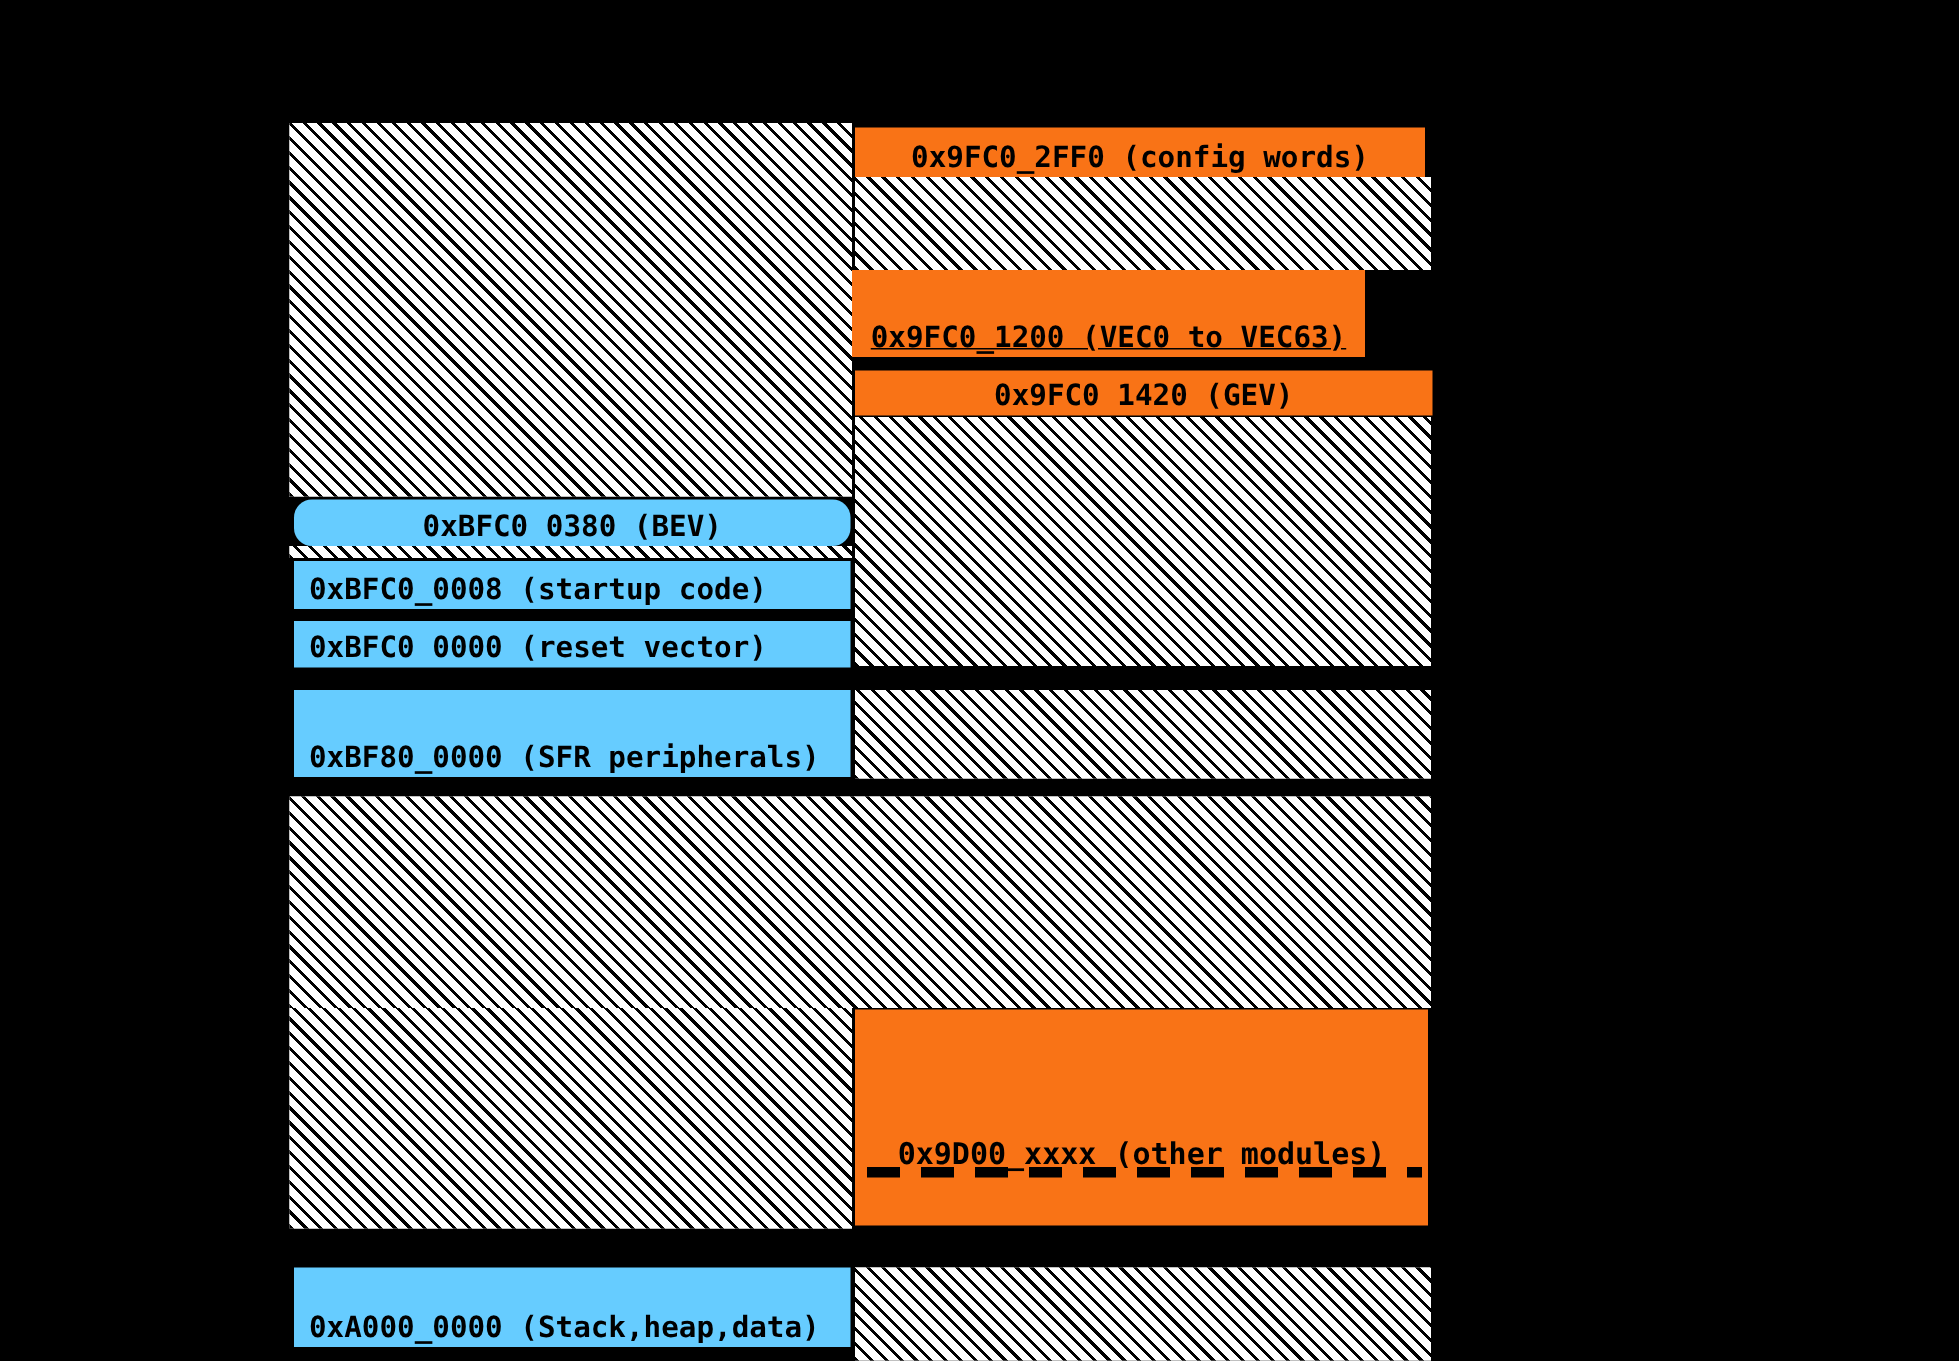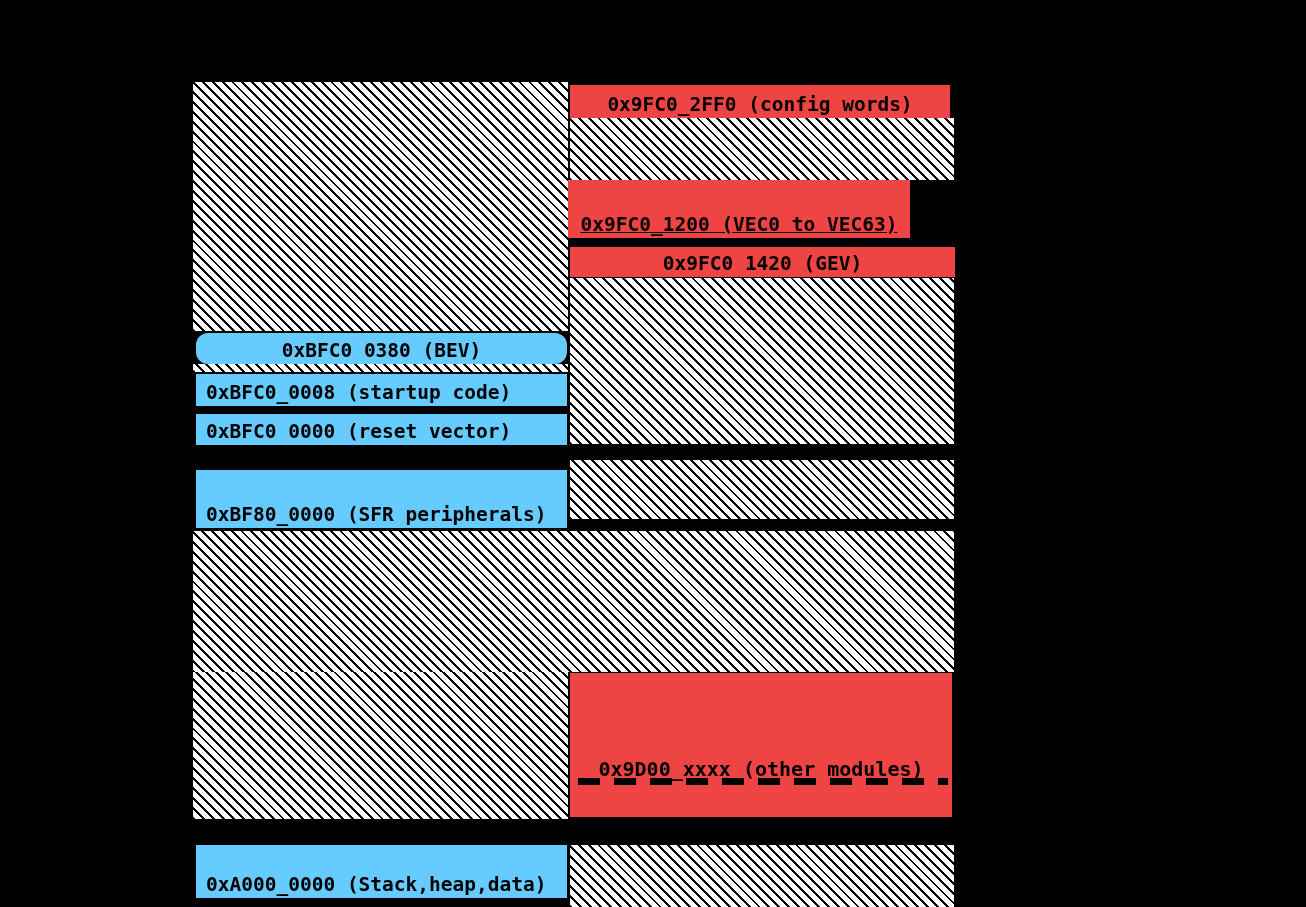--- a/index.html
+++ b/index.html
@@ -63,21 +63,21 @@
     width: 100%;
     text-align: left;
     padding-left: 10px;
   }
   .region.ctr .lbl {
     width: 100%;
     text-align: center;
   }
 
   .blue  { background-color: #66ccff; }
-  .green { background-color: #ef4444; }
+  .green { background-color: #f97316; }
 
   
   .dashline {
     position: absolute;
     height: 7px;
     background-image: repeating-linear-gradient(
         to right,
         #000000 0px,
         #000000 22px,
         rgba(0,0,0,0) 22px,
@@ -140,21 +140,21 @@
   </div>
 
   <div class="blk region blue left-align" style="left:196px; top:374px; width:371px; height:32px;">
     <span class="lbl">0xBFC0_0008  (startup code)</span>
   </div>
 
   <div class="blk region blue left-align" style="left:196px; top:414px; width:371px; height:31px;">
     <span class="lbl">0xBFC0 0000  (reset vector)</span>
   </div>
 
-  <div class="blk region blue left-align" style="left:196px; top:460px; width:371px; height:58px;margin-top:10px;">
+  <div class="blk region blue left-align" style="left:196px; top:460px; width:371px; height:58px;">
     <span class="lbl">0xBF80_0000  (SFR peripherals)</span>
   </div>
 
   <div class="blk region blue left-align" style="left:196px; top:845px; width:371px; height:53px;">
     <span class="lbl">0xA000_0000  (Stack,heap,data)</span>
   </div>
 
 </div>
 
 </body></html>

